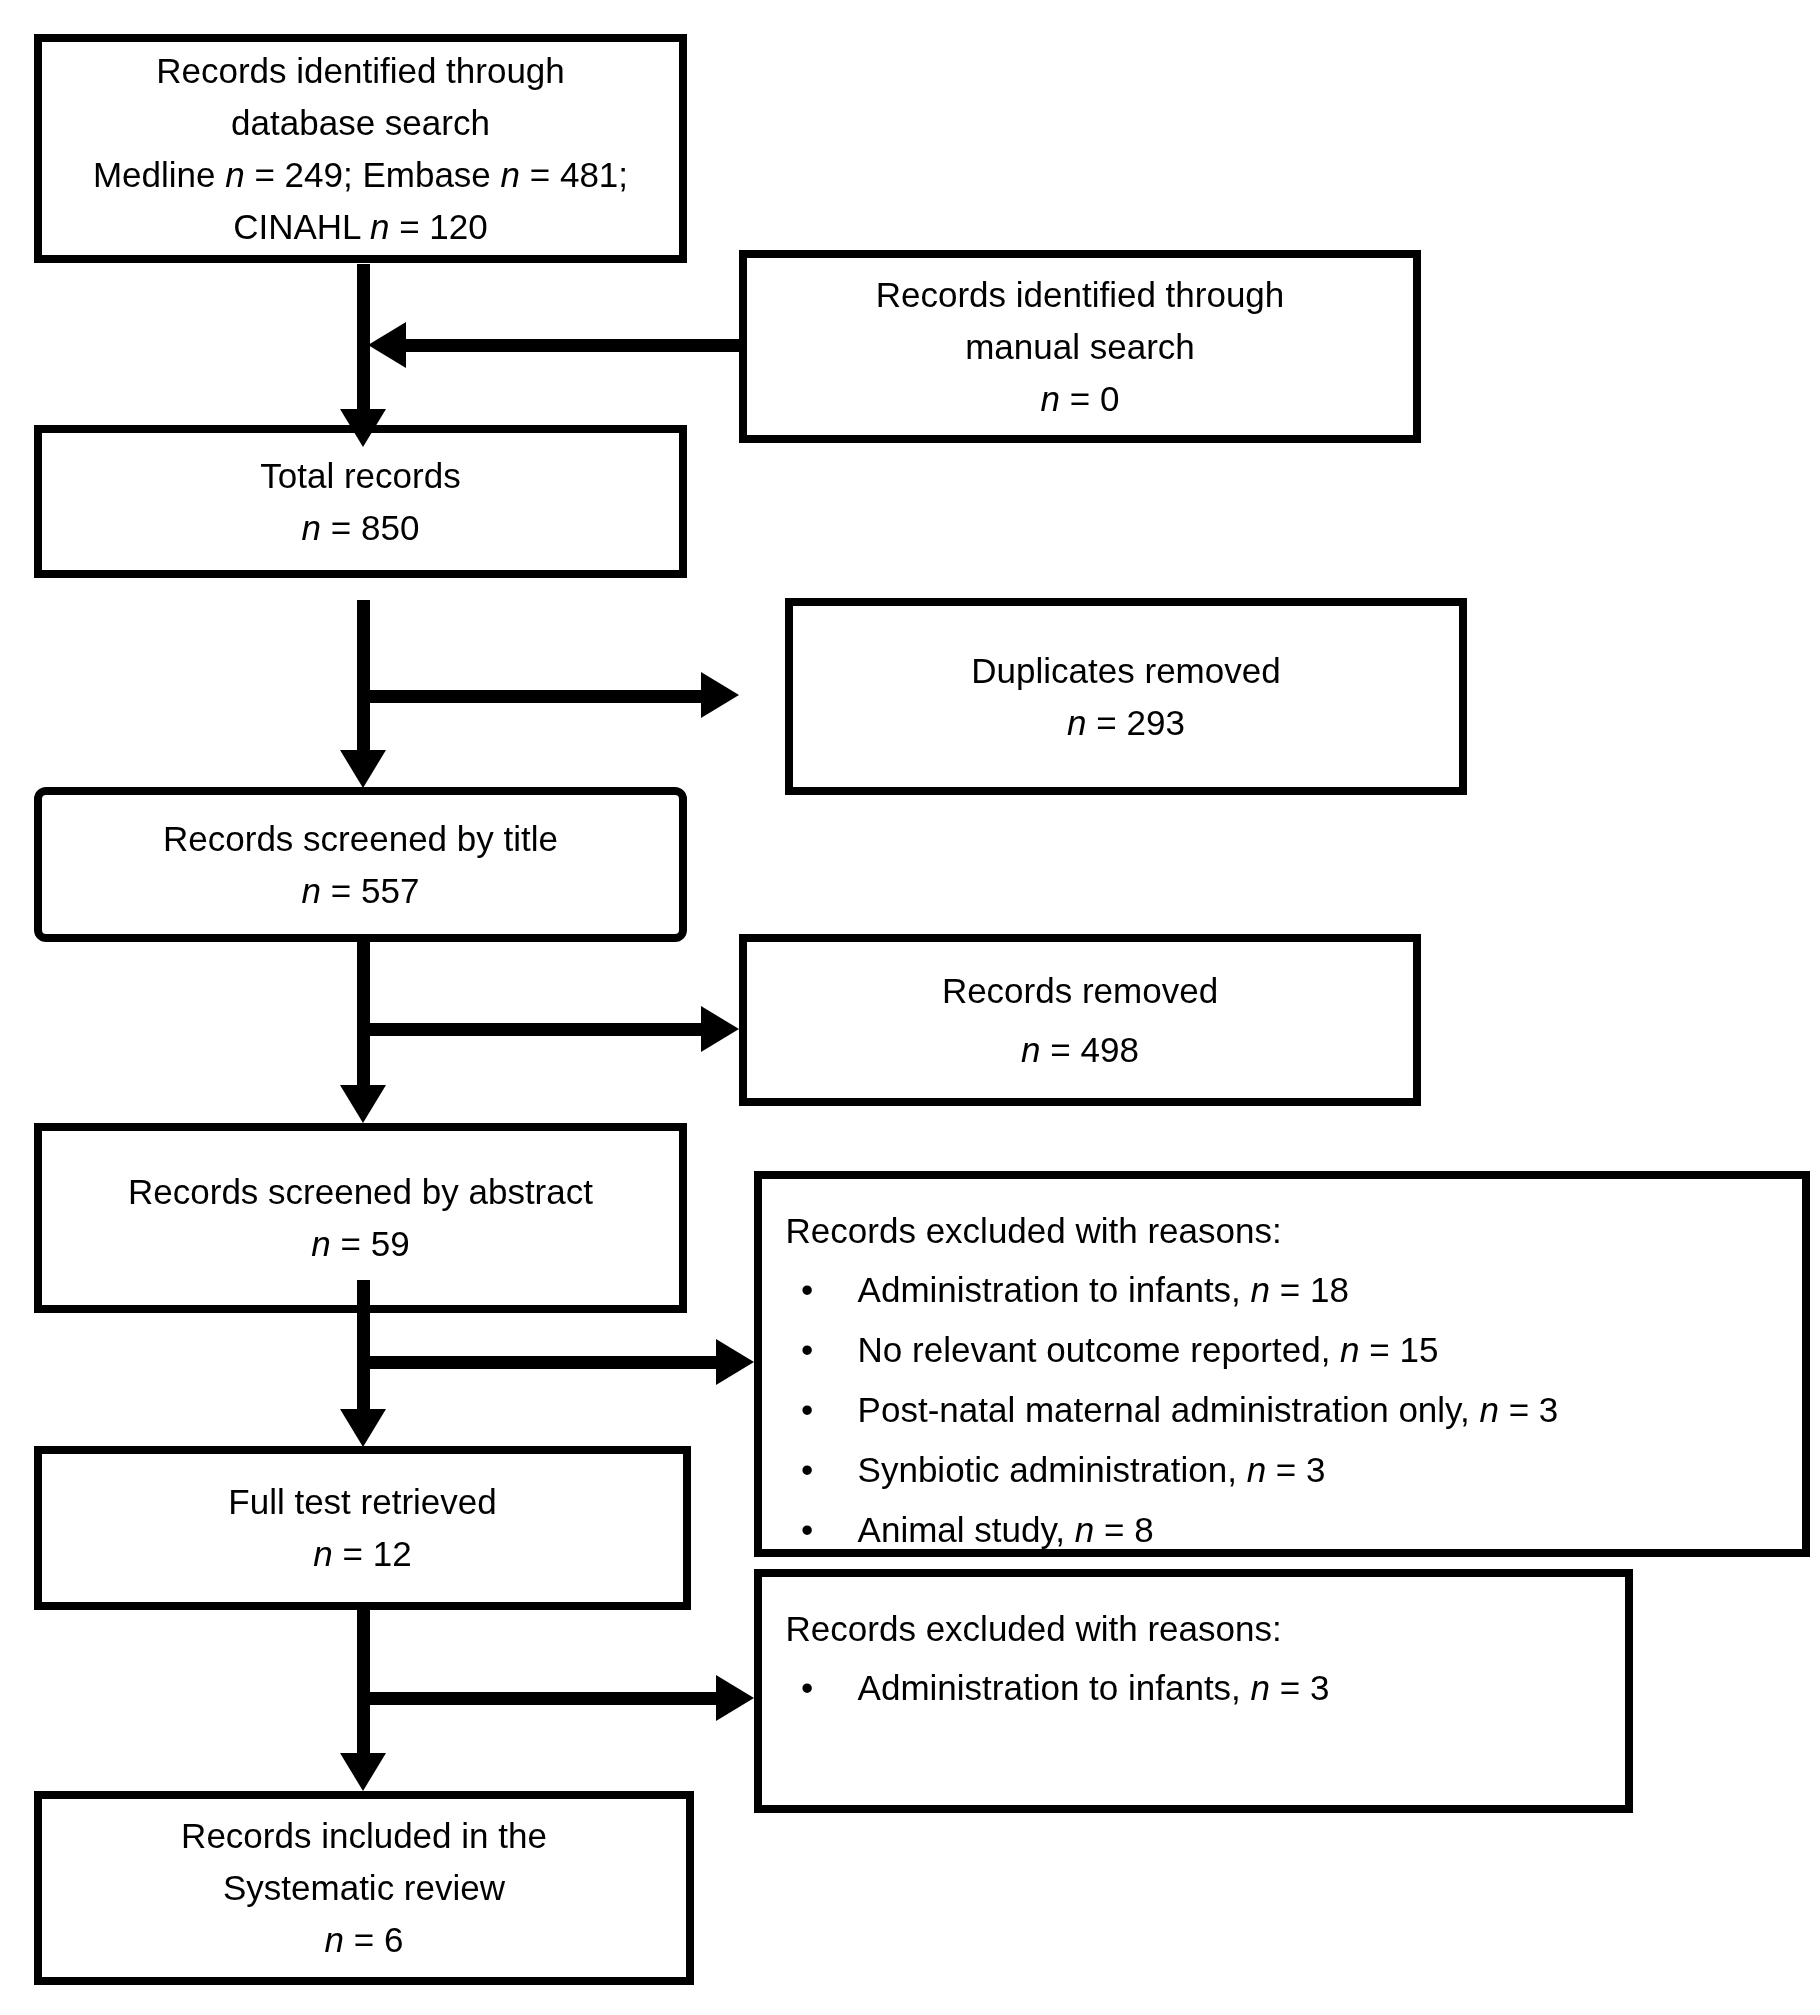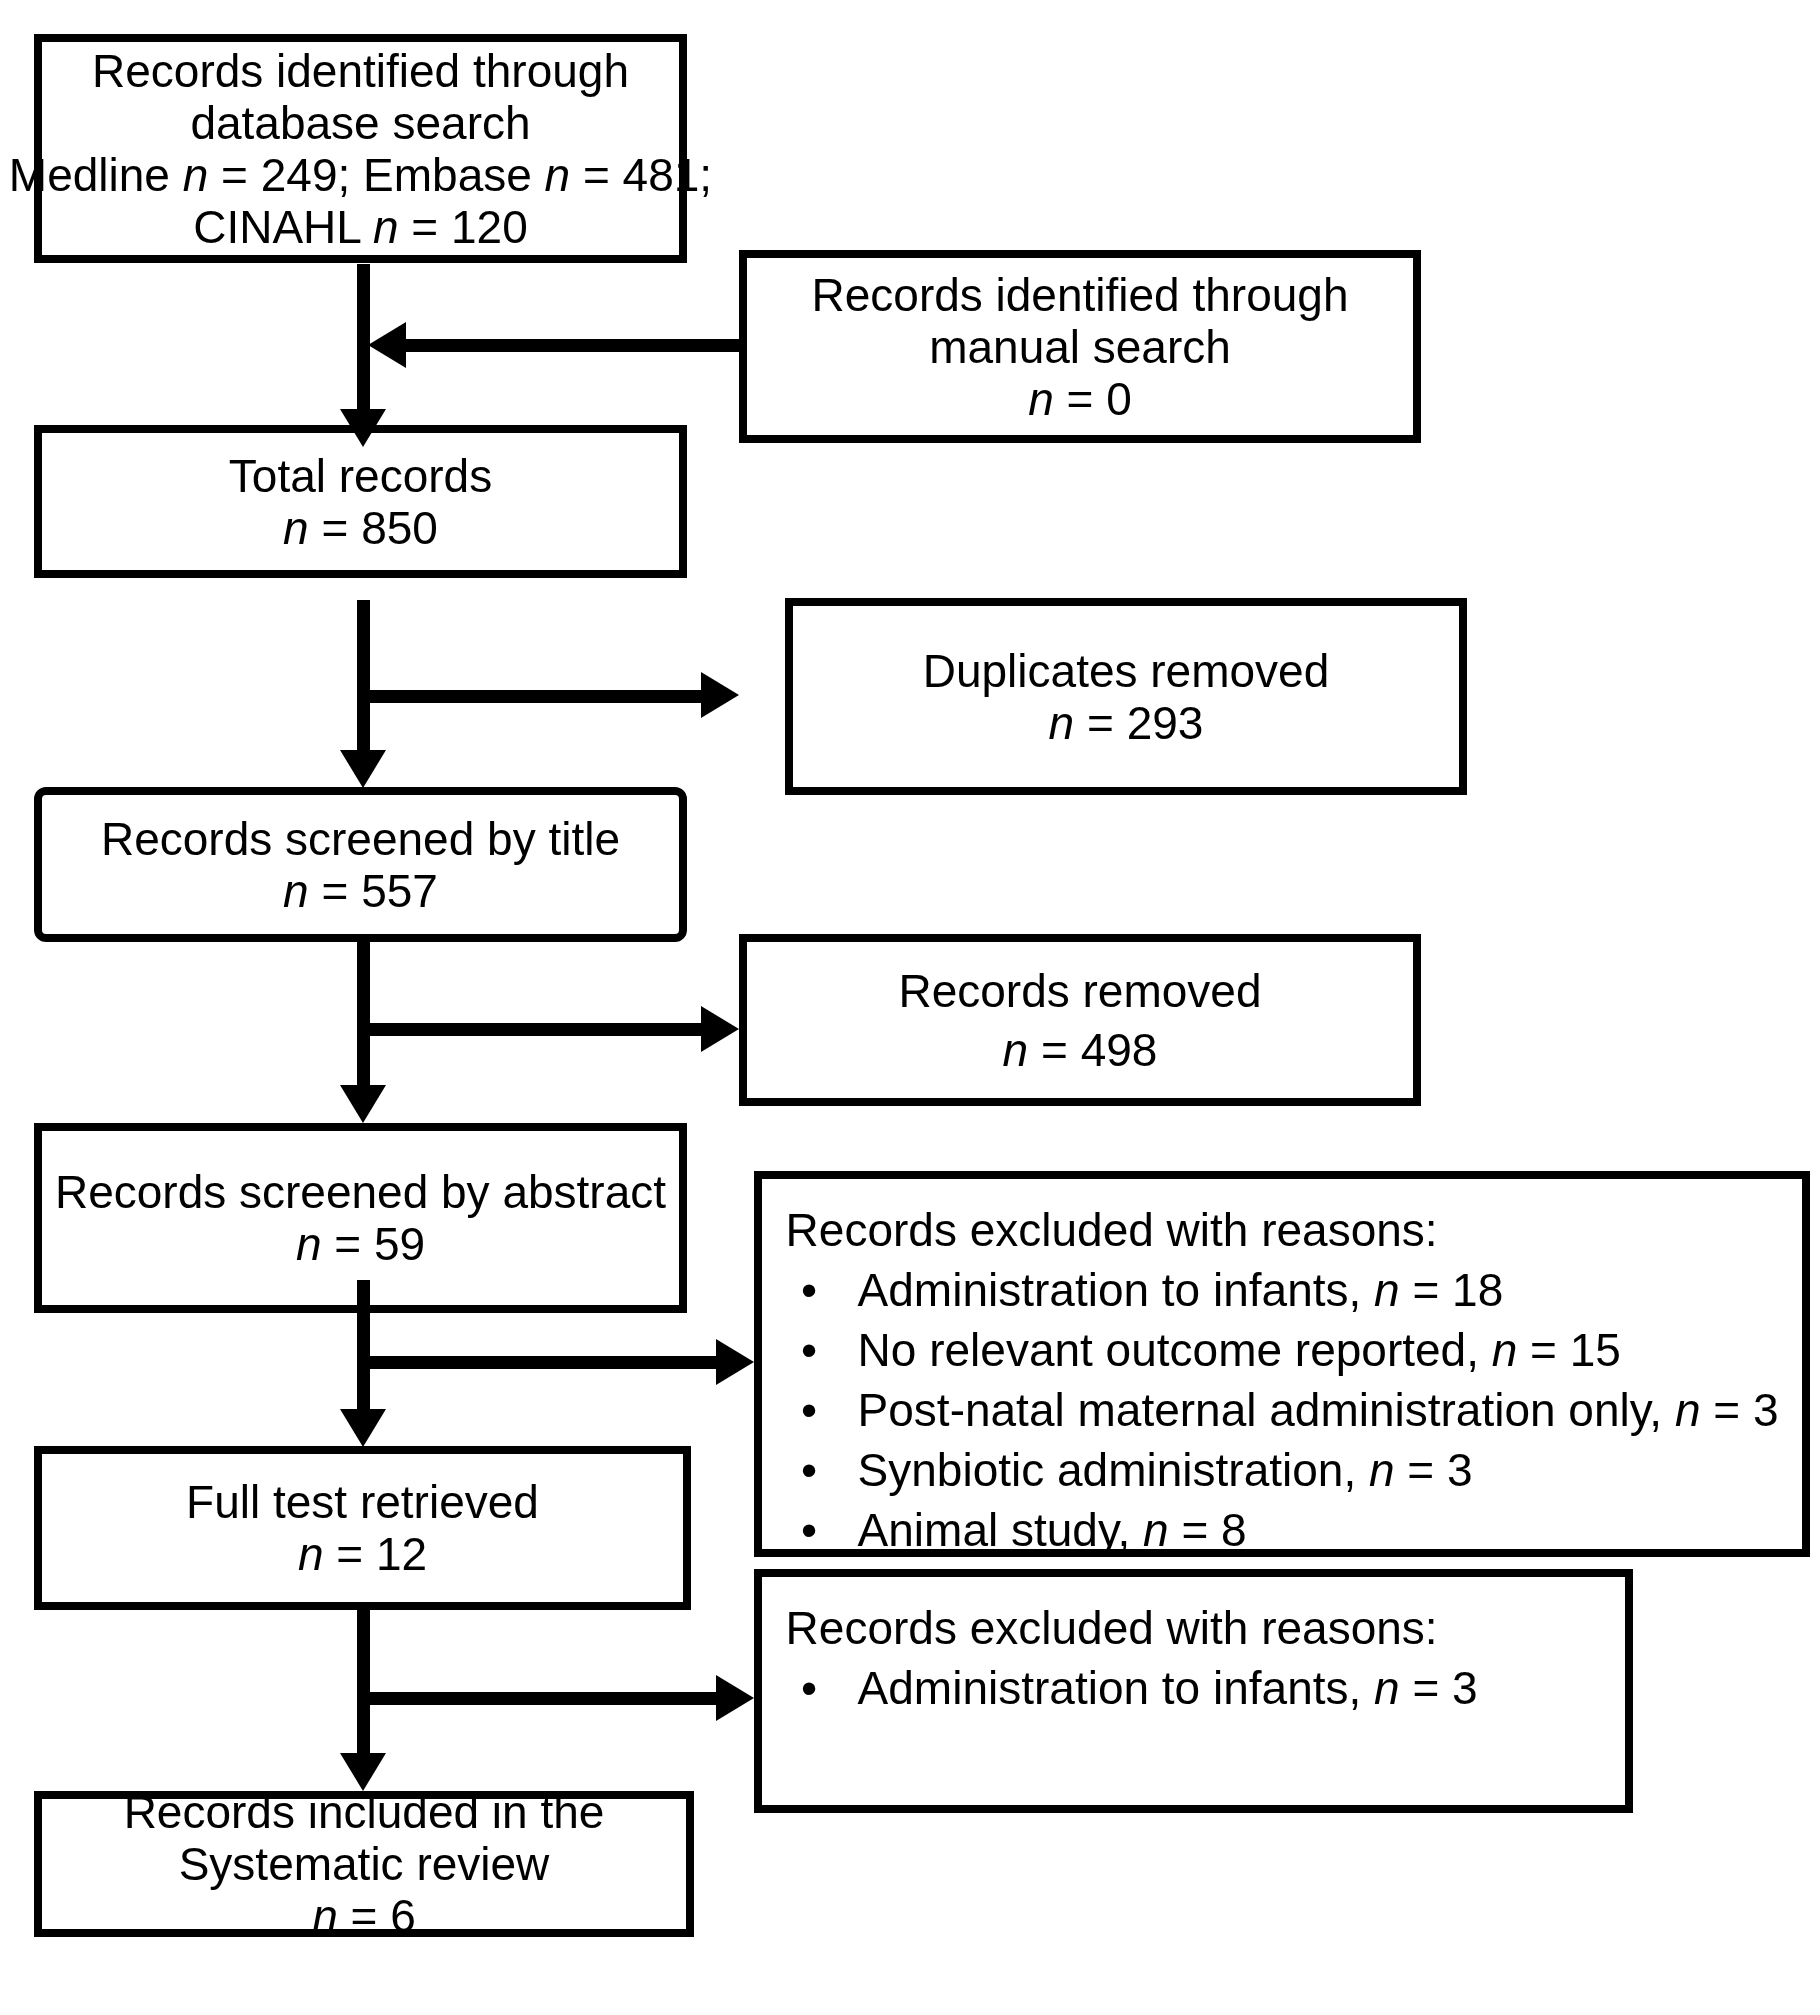--- a/index.html
+++ b/index.html
@@ -8,21 +8,21 @@
     padding: 0;
     background: #ffffff;
   }
   .canvas {
     position: relative;
     width: 1820px;
     height: 2015px;
     background: #ffffff;
     font-family: "Liberation Sans", "DejaVu Sans", sans-serif;
     color: #000000;
-    font-size: 46px;
+    font-size: 35px;
   }
   .box {
     position: absolute;
     box-sizing: border-box;
     border: 8.3px solid #000000;
     background: #ffffff;
     display: flex;
     flex-direction: column;
     justify-content: center;
     align-items: center;
@@ -55,21 +55,21 @@
   .bx0  { left: 34px;   top: 34px;   width: 653px; height: 229px; }
   .bx1  { left: 739px; top: 250px;  width: 682px; height: 193px; }
   .bx2  { left: 34px;   top: 425px;  width: 653px; height: 153px; }
   .bx3  { left: 739px; top: 598px; width: 682px; height: 197px; margin-left: 46px; }
   .bx4  { left: 34px;   top: 787px; width: 653px; height: 155px; border-radius: 12px; }
   .bx5  { left: 739px; top: 934px; width: 682px; height: 172px; gap: 7px; }
   .bx6  { left: 34px;   top: 1123px; width: 653px; height: 190px; }
   .bx7  { left: 754px; top: 1171px; width: 1056px; height: 386px; }
   .bx8  { left: 34px;   top: 1446px; width: 657px; height: 164px; }
   .bx9  { left: 754px; top: 1569px; width: 879px; height: 244px; }
-  .bx10 { left: 34px;   top: 1791px; width: 660px; height: 146px; }
+  .bx10 { left: 34px;   top: 1791px; width: 660px; height: 194px; }
 
   
   .vline, .hline { position: absolute; background: #000000; }
   .vline { width: 13px; left: 357px; }
   .hline { height: 13px; }
   .ah { position: absolute; width: 0; height: 0; }
   .ah-down  { border-left: 23.6px solid transparent; border-right: 23.6px solid transparent; border-top: 38px solid #000000; left: 340px; }
   .ah-right { border-top: 23.6px solid transparent; border-bottom: 23.6px solid transparent; border-left: 38px solid #000000; }
   .ah-left  { border-top: 23.6px solid transparent; border-bottom: 23.6px solid transparent; border-right: 38px solid #000000; }
 

